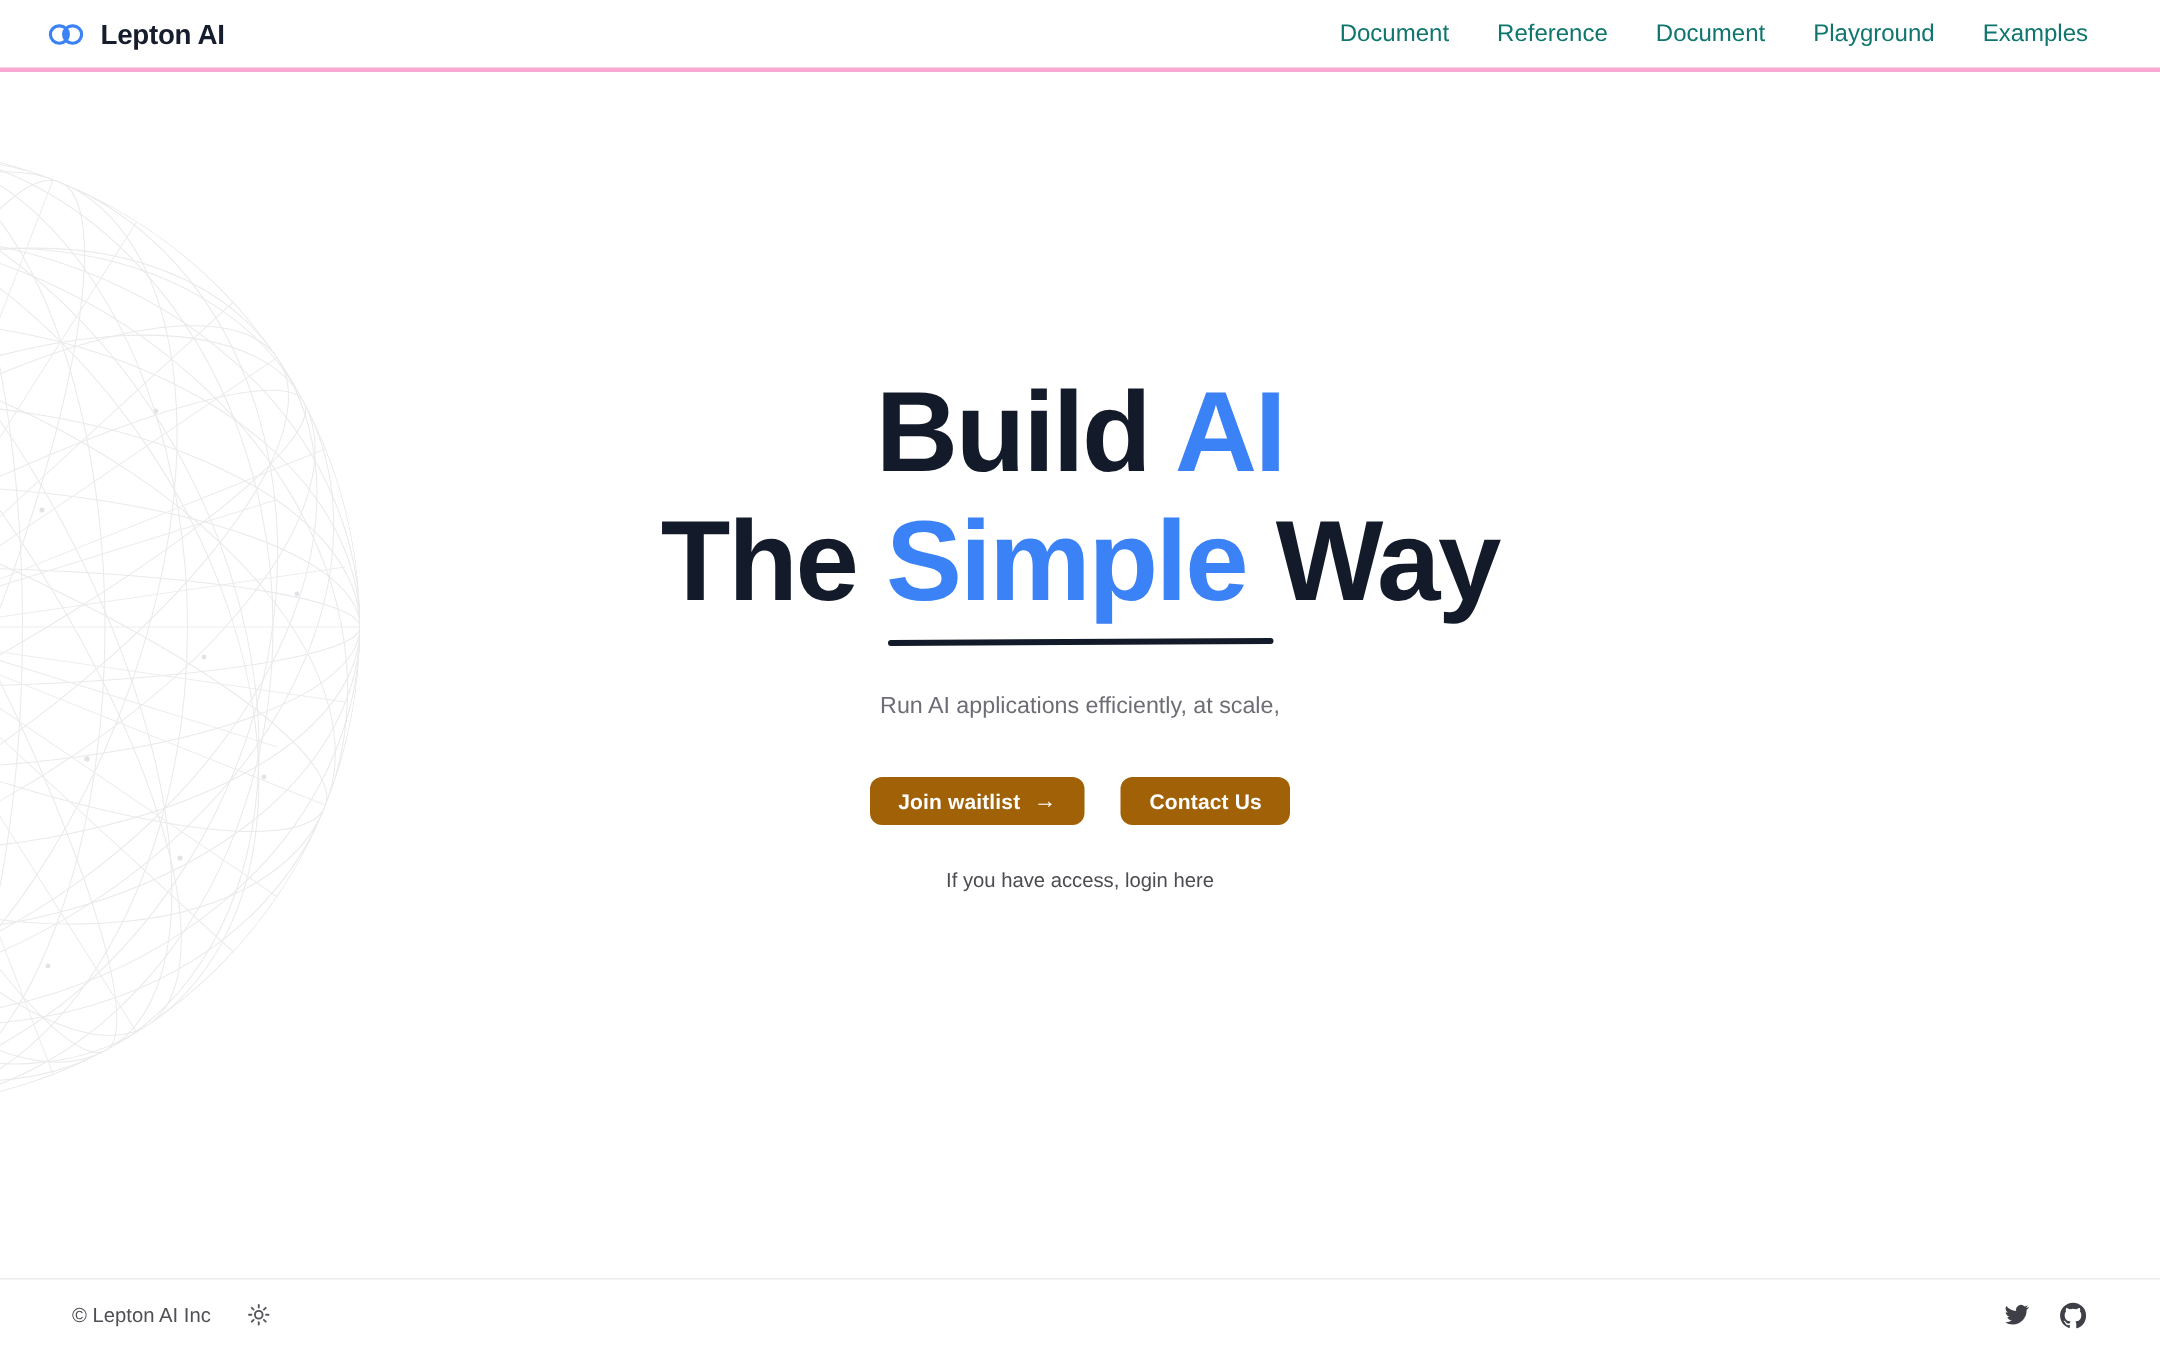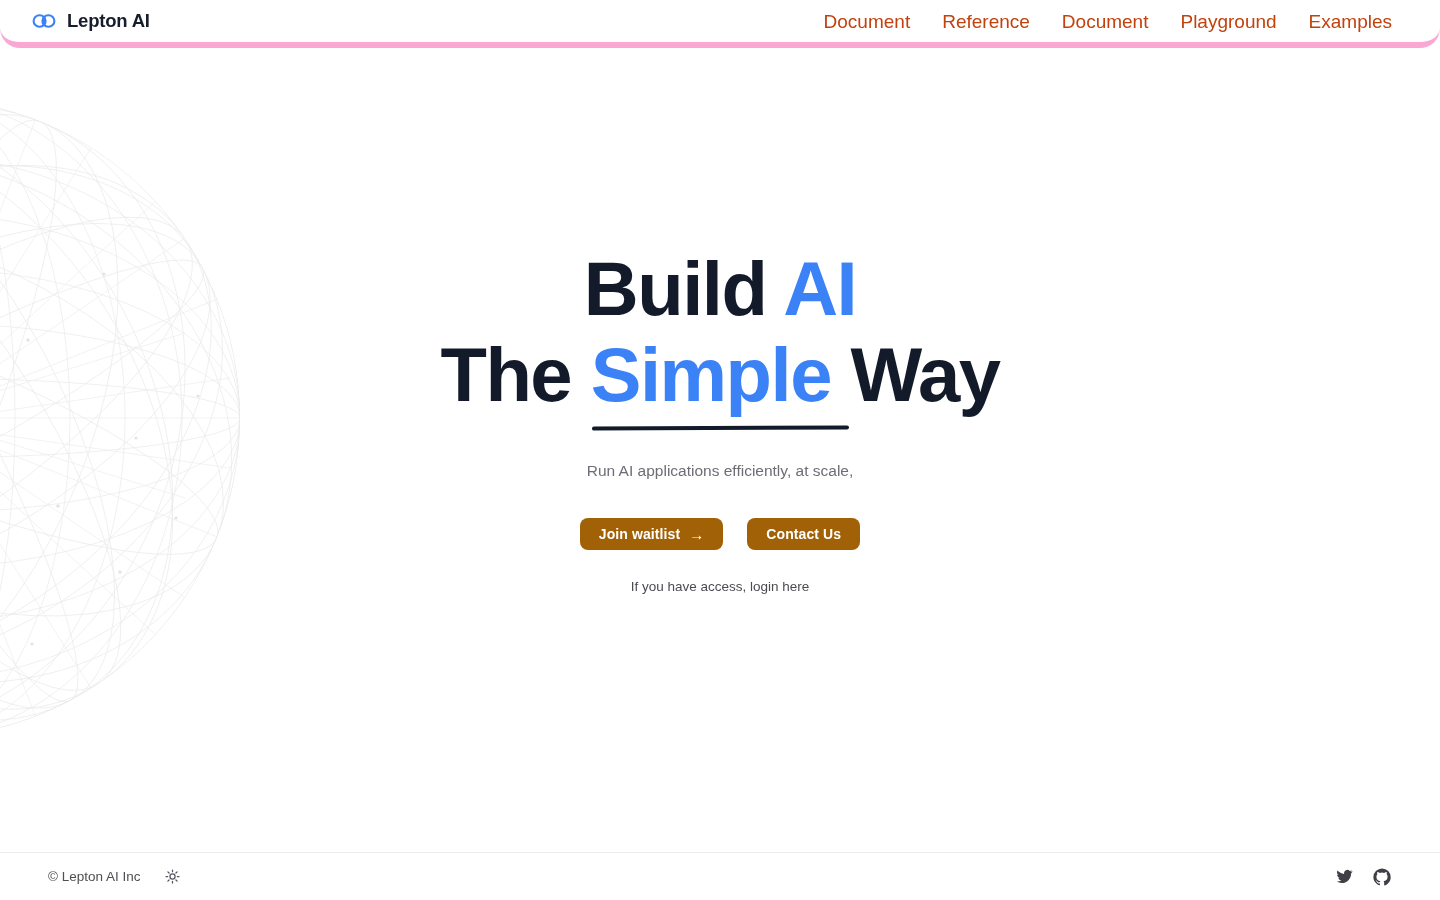--- a/index.html
+++ b/index.html
@@ -17,28 +17,27 @@
     position: relative;
     -webkit-font-smoothing: antialiased;
   }
 
   
   .header {
     position: absolute;
     top: 0; left: 0;
     width: 1440px;
     height: 48px;
-    border-bottom: 6px solid #f9a8d4;
+    border-bottom: 3px solid #f9a8d4;
     background: #ffffff;
     display: flex;
     align-items: center;
     justify-content: space-between;
     padding: 0 32px;
     z-index: 20;
-    border-radius: 20px;
   }
 
   .brand {
     display: flex;
     align-items: center;
     gap: 11px;
     text-decoration: none;
     color: #131a29;
   }
 
@@ -57,22 +56,22 @@
     white-space: nowrap;
   }
 
   .nav {
     display: flex;
     align-items: center;
     gap: 0px;
   }
 
   .nav-link {
-    font-size: 19px;
-    color: #c2410c;
+    font-size: 16px;
+    color: #0f766e;
     text-decoration: none;
     padding: 6px 16px;
     white-space: nowrap;
     line-height: 1;
   }
 
   
   .bg-sphere {
     position: absolute;
     left: -420px;

